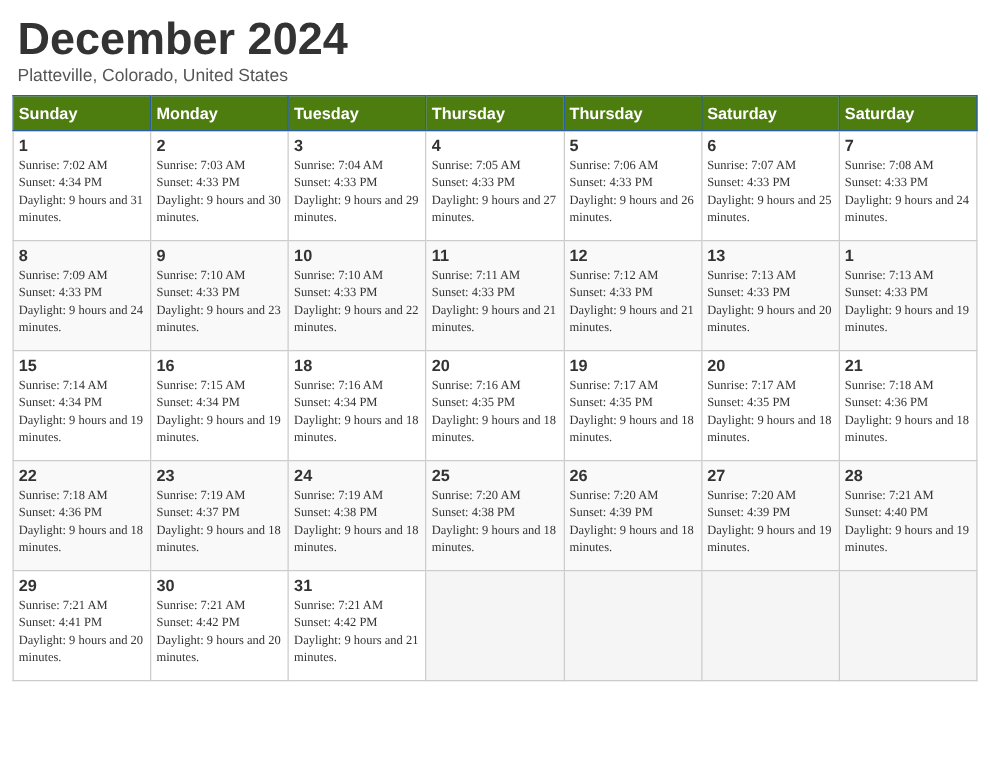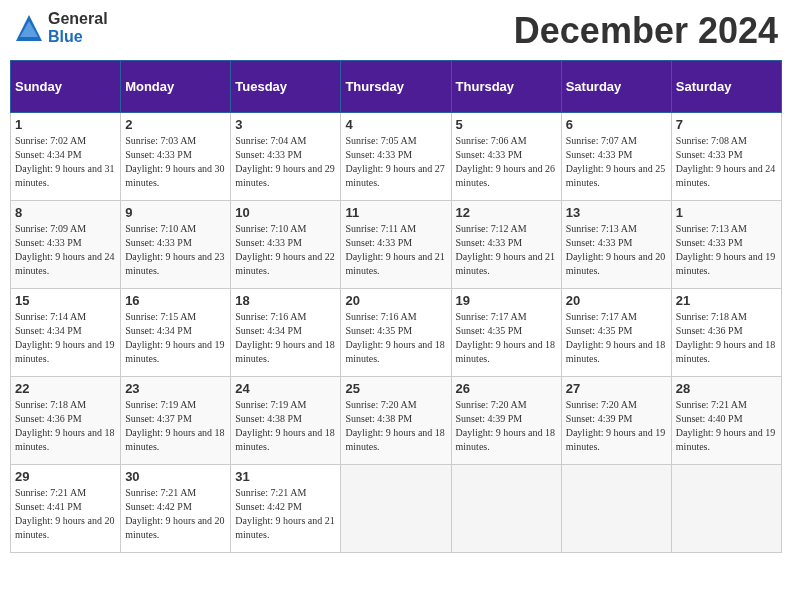--- a/index.html
+++ b/index.html
@@ -52,25 +52,25 @@
     .location {
       font-size: 14px;
       color: #555;
     }
     table {
       width: 100%;
       border-collapse: collapse;
       table-layout: fixed;
     }
     th {
-      background-color: #4c1d95;
+      background-color: #4d7c0f;
       color: white;
       font-size: 13px;
       font-weight: bold;
-      padding: 18px 4px;
+      padding: 6px 4px;
       text-align: left;
       border: 1px solid #2a5fa0;
     }
     td {
       border: 1px solid #ccc;
       vertical-align: top;
       padding: 4px;
       height: 88px;
       font-size: 10px;
       color: #333;
@@ -92,32 +92,23 @@
       font-family: Liberation Serif, serif;
     }
     tr:nth-child(even) td:not(.empty) {
       background: #f9f9f9;
     }
   </style>
 </head>
 <body>
 
 <div class="header">
-  <div class="logo">
-    <svg class="logo-icon" viewBox="0 0 30 30">
-      <polygon points="15,2 28,28 2,28" fill="#1a6dc0"></polygon>
-      <polygon points="15,8 24,24 6,24" fill="#5a9de0"></polygon>
-    </svg>
-    <div class="logo-text">
-      <span class="logo-general">General</span>
-      <span class="logo-blue">Blue</span>
-    </div>
-  </div>
   <div class="title-block">
     <div class="month-title">December 2024</div>
+    <div class="location">Platteville, Colorado, United States</div>
   </div>
 </div>
 
 <table>
   <thead>
     <tr>
     <th>Sunday</th>
         <th>Monday</th>
         <th>Tuesday</th>
         <th>Thursday</th>

